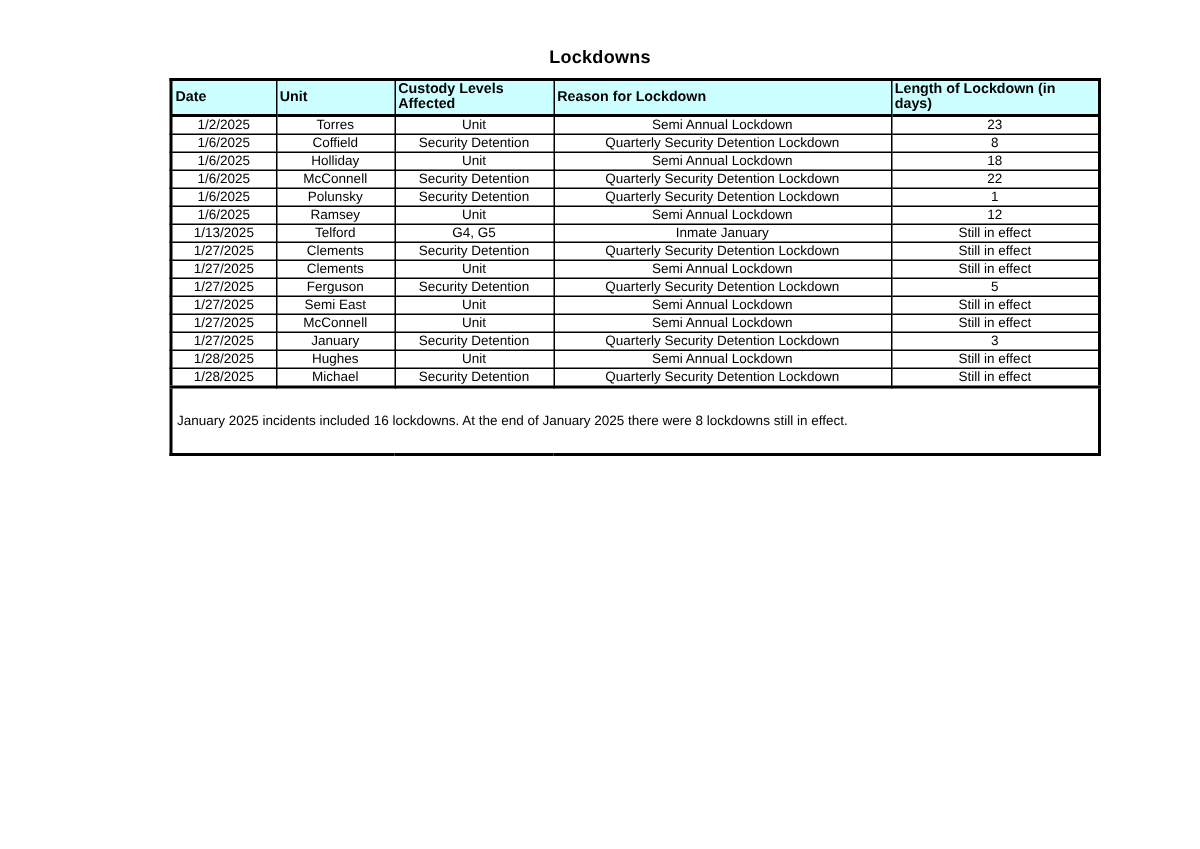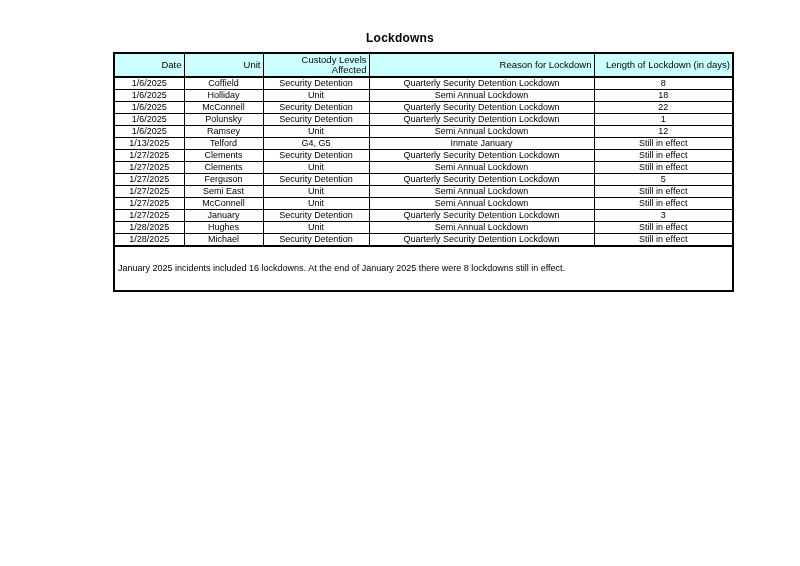--- a/index.html
+++ b/index.html
@@ -32,22 +32,22 @@
     width: 619px;
     border-collapse: collapse;
     table-layout: fixed;
     border: 2px solid #000000;
   }
   table.lockdown-table th {
     background: var(--header-bg, #CCFFFF);
     border: 1px solid #000000;
     border-bottom: 2px solid #000000;
     font-size: 9.5px;
-    font-weight: normal;
-    text-align: right;
+    font-weight: bold;
+    text-align: left;
     vertical-align: middle;
     line-height: 10px;
     padding: 1px 2px;
     height: 20px;
   }
   table.lockdown-table td {
     border: 1px solid #000000;
     font-size: 9px;
     text-align: center;
     vertical-align: middle;
@@ -96,20 +96,27 @@
       <tr>
         <th>Date</th>
         <th>Unit</th>
         <th>Custody Levels Affected</th>
         <th>Reason for Lockdown</th>
         <th>Length of Lockdown (in days)</th>
       </tr>
     </thead>
     <tbody id="table-body">
         <tr>
+          <td>1/2/2025</td>
+          <td>Torres</td>
+          <td>Unit</td>
+          <td>Semi Annual Lockdown</td>
+          <td>23</td>
+        </tr>
+        <tr>
           <td>1/6/2025</td>
           <td>Coffield</td>
           <td>Security Detention</td>
           <td>Quarterly Security Detention Lockdown</td>
           <td>8</td>
         </tr>
         <tr>
           <td>1/6/2025</td>
           <td>Holliday</td>
           <td>Unit</td>

